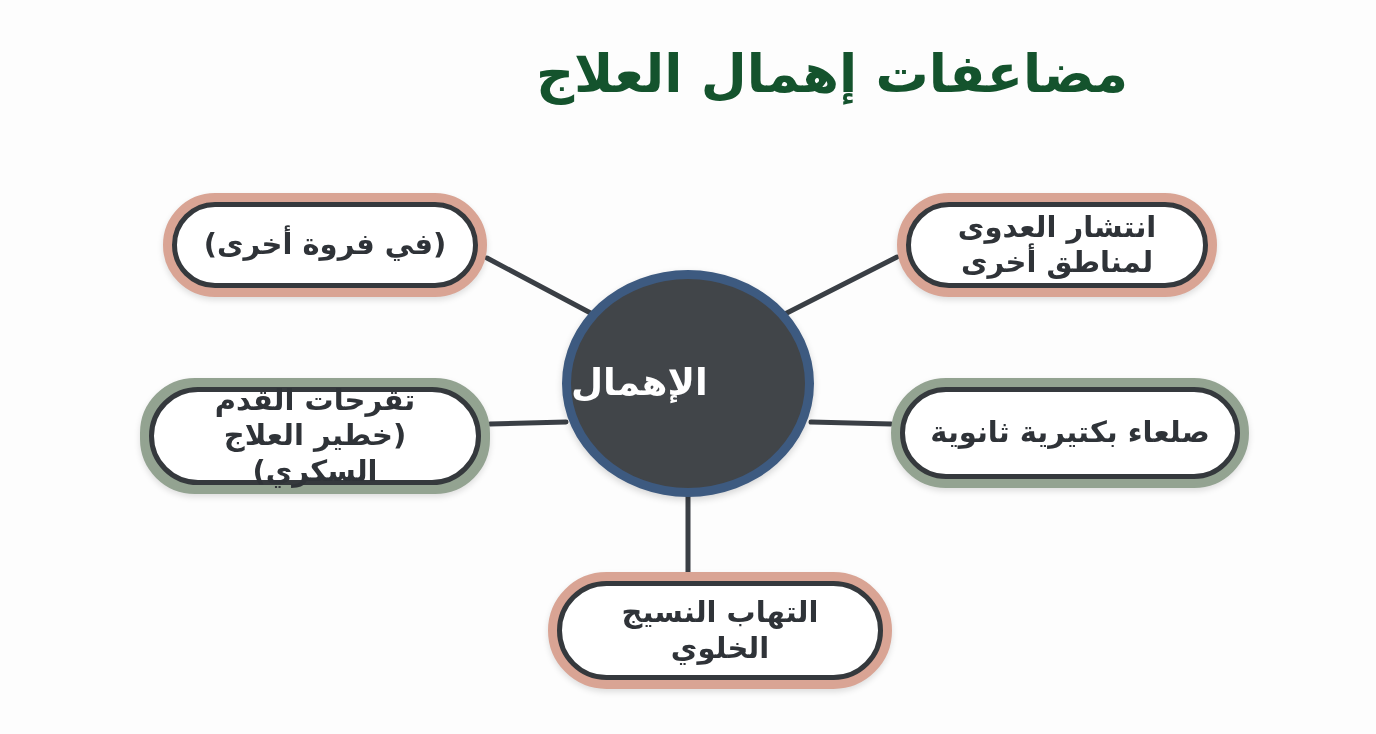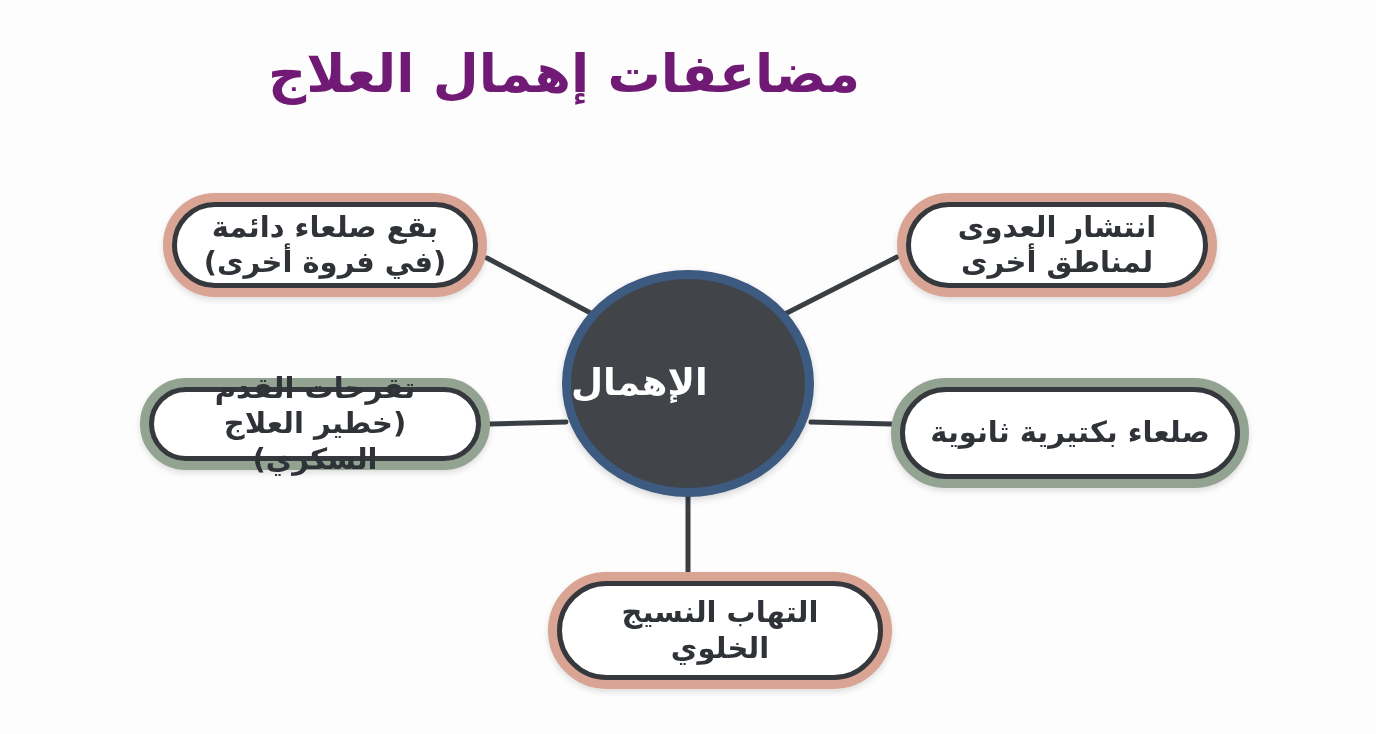--- a/index.html
+++ b/index.html
@@ -21,24 +21,23 @@
     width: 1376px;
     height: 734px;
   }
 
   
   .page-title {
     position: absolute;
     left: 0;
     top: 44px;
     width: 1128px;
-    text-align: center;
     font-size: 53px;
     font-weight: bold;
-    color: #701a75;
+    color: #14532d;
     letter-spacing: 0px;
     line-height: 1.15;
     direction: rtl;
     white-space: nowrap;
   }
 
   
   #connectors {
     position: absolute;
     left: 0;
@@ -134,21 +133,21 @@
   }
   #node-top-left .leaf-inner { border-radius: 48px; }
 
   #node-top-right {
     left: 897px; top: 193px; width: 320px; height: 104px;
     border-radius: 52px;
   }
   #node-top-right .leaf-inner { border-radius: 48px; }
 
   #node-mid-left {
-    left: 140px; top: 378px; width: 350px; height: 92px;
+    left: 140px; top: 378px; width: 350px; height: 116px;
     border-radius: 55px;
   }
   #node-mid-left .leaf-inner { border-radius: 51px; }
 
   #node-mid-right {
     left: 891px; top: 378px; width: 358px; height: 110px;
     border-radius: 55px;
   }
   #node-mid-right .leaf-inner { border-radius: 51px; }
 
@@ -174,21 +173,20 @@
     <line class="connector" x1="566" y1="422" x2="490" y2="424"></line>
 
     <line class="connector" x1="811" y1="422" x2="891" y2="424"></line>
 
     <line class="connector" x1="688" y1="496" x2="688" y2="575"></line>
   </svg>
 
   <div class="leaf ring-salmon" id="node-top-left">
     <div class="leaf-inner">
       <div class="leaf-label">
-        <div>بقع صلعاء دائمة</div>
         <div>(في فروة أخرى)</div>
       </div>
     </div>
   </div>
 
   <div class="leaf ring-salmon" id="node-top-right">
     <div class="leaf-inner">
       <div class="leaf-label">
         <div>انتشار العدوى</div>
         <div>لمناطق أخرى</div>

